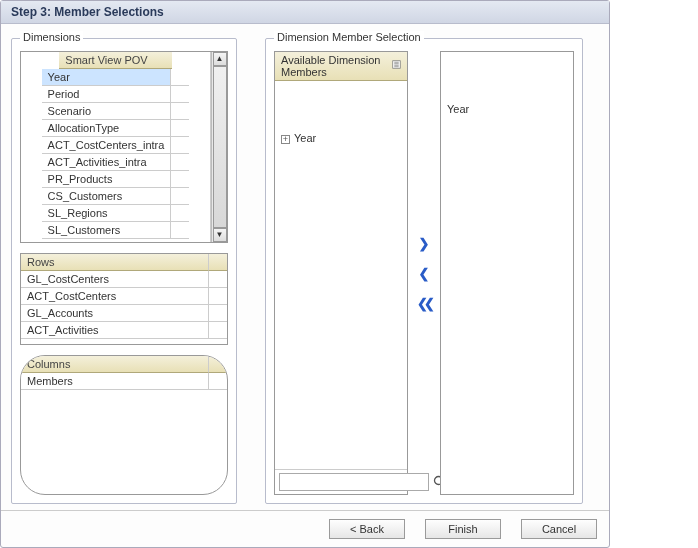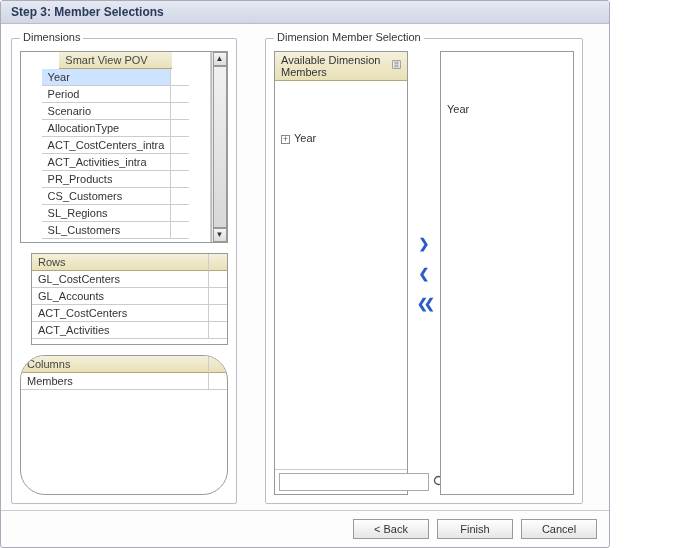--- a/index.html
+++ b/index.html
@@ -128,21 +128,21 @@
     color: #333;
     margin: 0;
   }
   .vscroll .thumb {
     flex: 1;
     width: 14px;
     background: linear-gradient(to bottom,#f0f0f0,#d8d8d8);
     border: 1px solid #999;
     margin: 0;
   }
-  .rows-box { height: 92px; margin-left: 11px; }
+  .rows-box { height: 92px; }
   .cols-box { flex: 1; min-height: 60px; border-radius: 25px; }
 
   .right-col {
     flex: 1;
     min-width: 0;
   }
   .right-fieldset {
     height: 100%;
     display: flex;
     gap: 6px;
@@ -225,21 +225,21 @@
     width: 12px; height: 12px;
     display:inline-block;
   }
   .props-icon svg { display:block; }
 
   .footer {
     border-top: 1px solid #ccc;
     padding: 8px 12px;
     display: flex;
     justify-content: flex-end;
-    gap: 8px;
+    gap: 20px;
     align-items: center;
   }
   .btn {
     min-width: 76px;
     padding: 3px 10px;
     background: linear-gradient(to bottom,#fefefe,#e6e6e6);
     border: 1px solid #9a9a9a;
     font-size: 11px;
     text-align: center;
     cursor: pointer;
@@ -317,25 +317,25 @@
         <div class="grid-box rows-box">
           <div style="display:flex">
             <div class="grid-header" style="flex:1;border-right:1px solid #ccc">Rows</div>
             <div class="row-right-gutter"></div>
           </div>
           <div class="grid-row-wrap">
               <div class="grid-row">GL_CostCenters</div>
               <div class="mini-gutter"></div>
             </div>
           <div class="grid-row-wrap">
+              <div class="grid-row">ACT_CostCenters</div>
+              <div class="mini-gutter"></div>
+            </div>
+          <div class="grid-row-wrap">
               <div class="grid-row">GL_Accounts</div>
-              <div class="mini-gutter"></div>
-            </div>
-          <div class="grid-row-wrap">
-              <div class="grid-row">ACT_CostCenters</div>
               <div class="mini-gutter"></div>
             </div>
           <div class="grid-row-wrap">
               <div class="grid-row">ACT_Activities</div>
               <div class="mini-gutter"></div>
             </div>
         </div>
 
         <div class="grid-box cols-box">
           <div style="display:flex">

